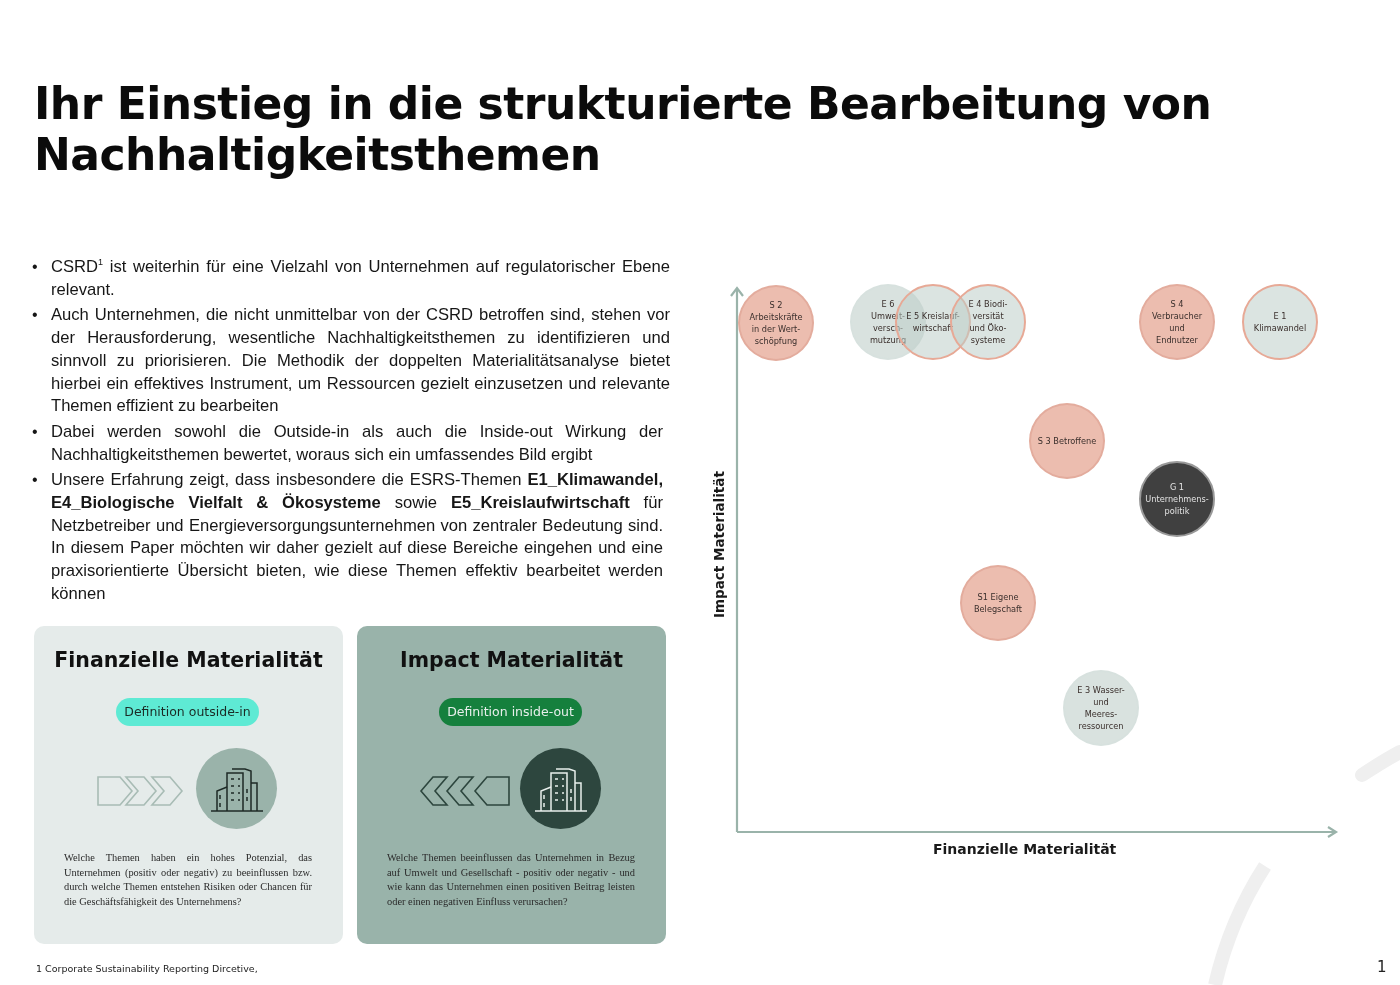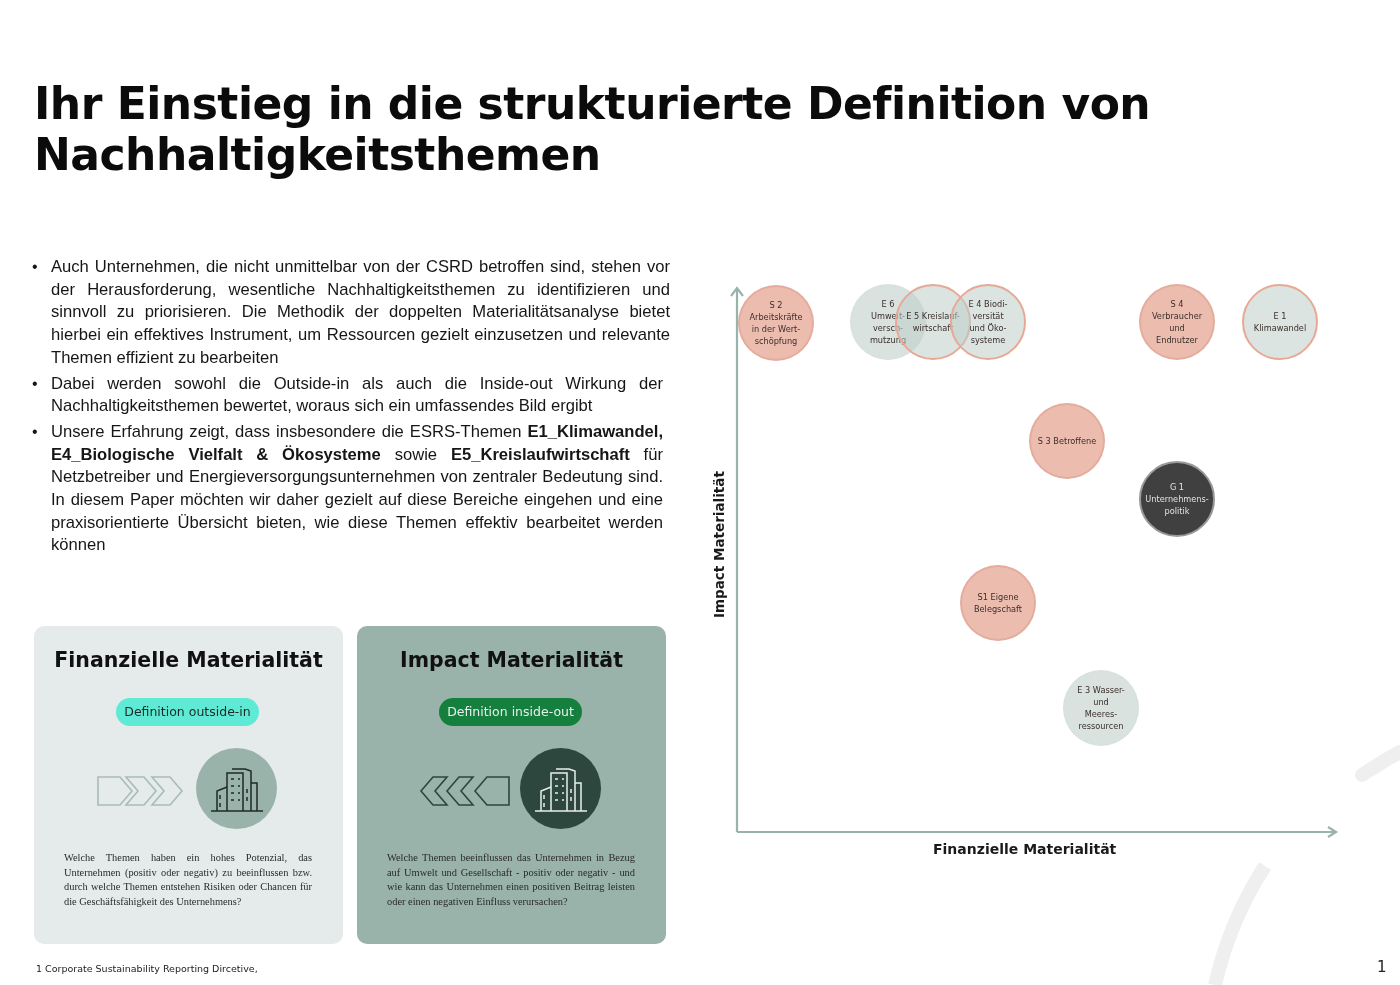--- a/index.html
+++ b/index.html
@@ -83,23 +83,24 @@
     .deco { position: absolute; left: 0; top: 0; pointer-events: none; }
   </style>
 </head>
 <body>
 
 <svg class="deco" width="1400" height="985">
   <path d="M1362 775 Q 1385 760 1400 752" stroke="#efefef" stroke-width="14" fill="none" stroke-linecap="round"></path>
   <path d="M1265 866 Q 1230 920 1215 985" stroke="#efefef" stroke-width="14" fill="none"></path>
 </svg>
 
-<h1 class="title">Ihr Einstieg in die strukturierte Definition von Nachhaltigkeitsthemen</h1>
+<h1 class="title">Ihr Einstieg in die strukturierte Bearbeitung von Nachhaltigkeitsthemen</h1>
 
 <ul class="bullets">
+  <li><span>CSRD</span><sup>1</sup><span> ist weiterhin für eine Vielzahl von Unternehmen auf regulatorischer Ebene relevant.</span></li>
   <li><span>Auch Unternehmen, die nicht unmittelbar von der CSRD betroffen sind, stehen vor der Herausforderung, wesentliche Nachhaltigkeitsthemen zu identifizieren und sinnvoll zu priorisieren. Die Methodik der doppelten Materialitätsanalyse bietet hierbei ein effektives Instrument, um Ressourcen gezielt einzusetzen und relevante Themen effizient zu bearbeiten</span></li>
   <li class="narrow"><span>Dabei werden sowohl die Outside-in als auch die Inside-out Wirkung der Nachhaltigkeitsthemen bewertet, woraus sich ein umfassendes Bild ergibt</span></li>
   <li class="narrow"><span>Unsere Erfahrung zeigt, dass insbesondere die ESRS-Themen </span><b>E1_Klimawandel, E4_Biologische Vielfalt &amp; Ökosysteme</b><span> sowie </span><b>E5_Kreislaufwirtschaft</b><span> für Netzbetreiber und Energieversorgungsunternehmen von zentraler Bedeutung sind. In diesem Paper möchten wir daher gezielt auf diese Bereiche eingehen und eine praxisorientierte Übersicht bieten, wie diese Themen effektiv bearbeitet werden können</span></li>
 </ul>
 
 <div class="card fin">
   <div class="card-title">Finanzielle Materialität</div>
   <div class="pill">Definition outside-in</div>
   <svg class="arrows" width="90" height="34">
     <path d="M4 3 H26 L38 17 L26 31 H4 Z" fill="none" stroke="#a8bcb5" stroke-width="1.6"></path>

